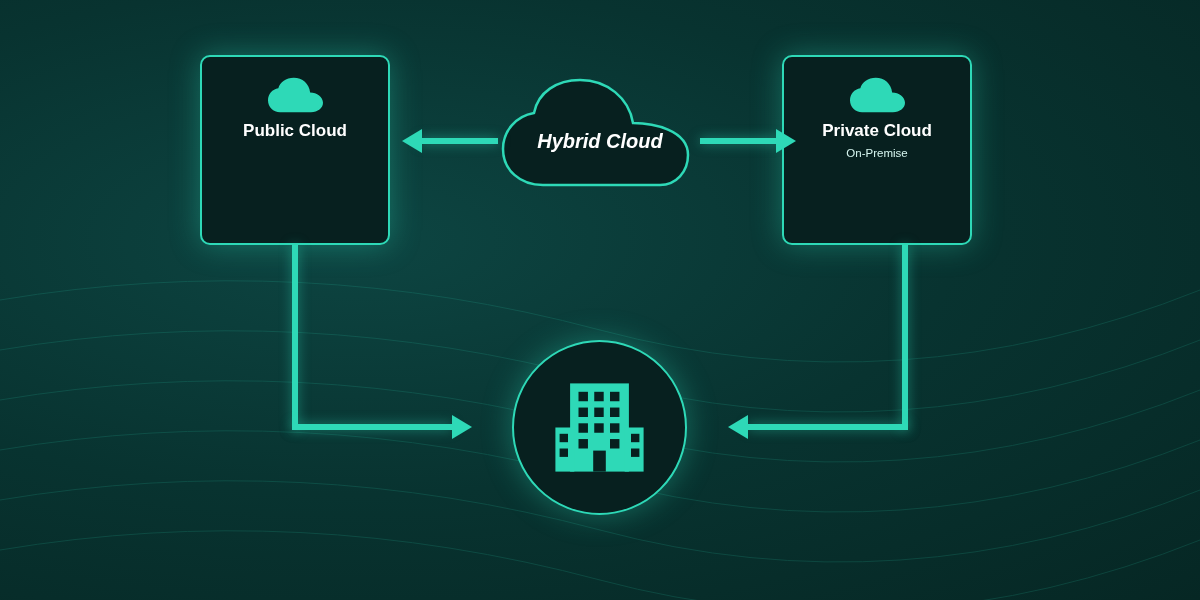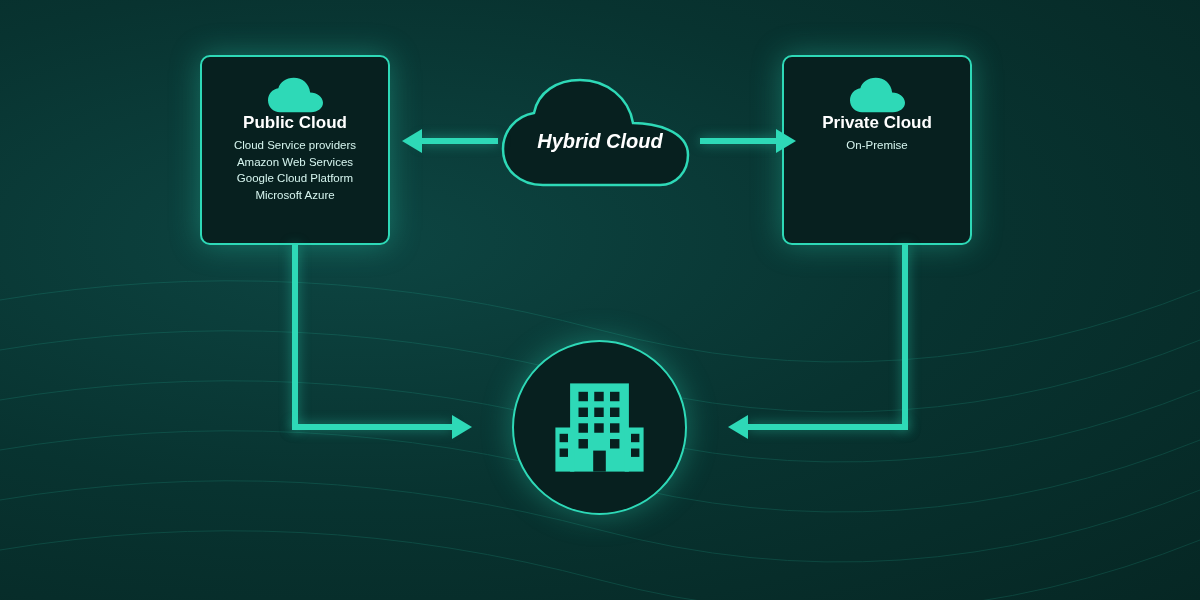--- a/index.html
+++ b/index.html
@@ -31,20 +31,21 @@
     align-items: center;
     padding-top: 20px;
   }
   .card-public { left: 200px; top: 55px; }
   .card-private { left: 782px; top: 55px; }
   .cloud-icon { fill: #2ed9b7; }
   .card-title {
     color: #fff;
     font-weight: bold;
     font-size: 17px;
+    margin-top: 8px;
   }
   .card-sub {
     color: #d6f5ef;
     font-size: 11.5px;
     text-align: center;
     line-height: 1.45;
     margin-top: 4px;
   }
   .hybrid-cloud {
     position: absolute;
@@ -142,26 +143,20 @@
   <path d="M0,500 Q300,450 600,530 T1200,490" stroke="#2ed9b7" stroke-width="1" fill="none"></path>
   <path d="M0,550 Q300,500 600,580 T1200,540" stroke="#2ed9b7" stroke-width="1" fill="none"></path>
   <path d="M0,300 Q300,250 600,330 T1200,290" stroke="#2ed9b7" stroke-width="1" fill="none"></path>
 </svg>
 
 <div class="card card-public">
   <svg width="55" height="36" viewBox="0 0 64 40">
     <path class="cloud-icon" d="M50 40H14C6 40 0 34 0 26c0-7 5-13 12-14C14 5 21 0 30 0c10 0 18 7 19 17 8 0 15 5 15 12 0 6-6 11-14 11z"></path>
   </svg>
   <div class="card-title">Public Cloud</div>
-  <div class="card-sub">
-    <div>Cloud Service providers</div>
-    <div>Amazon Web Services</div>
-    <div>Google Cloud Platform</div>
-    <div>Microsoft Azure</div>
-  </div>
 </div>
 
 <div class="card card-private">
   <svg width="55" height="36" viewBox="0 0 64 40">
     <path class="cloud-icon" d="M50 40H14C6 40 0 34 0 26c0-7 5-13 12-14C14 5 21 0 30 0c10 0 18 7 19 17 8 0 15 5 15 12 0 6-6 11-14 11z"></path>
   </svg>
   <div class="card-title">Private Cloud</div>
   <div class="card-sub">On-Premise</div>
 </div>
 

